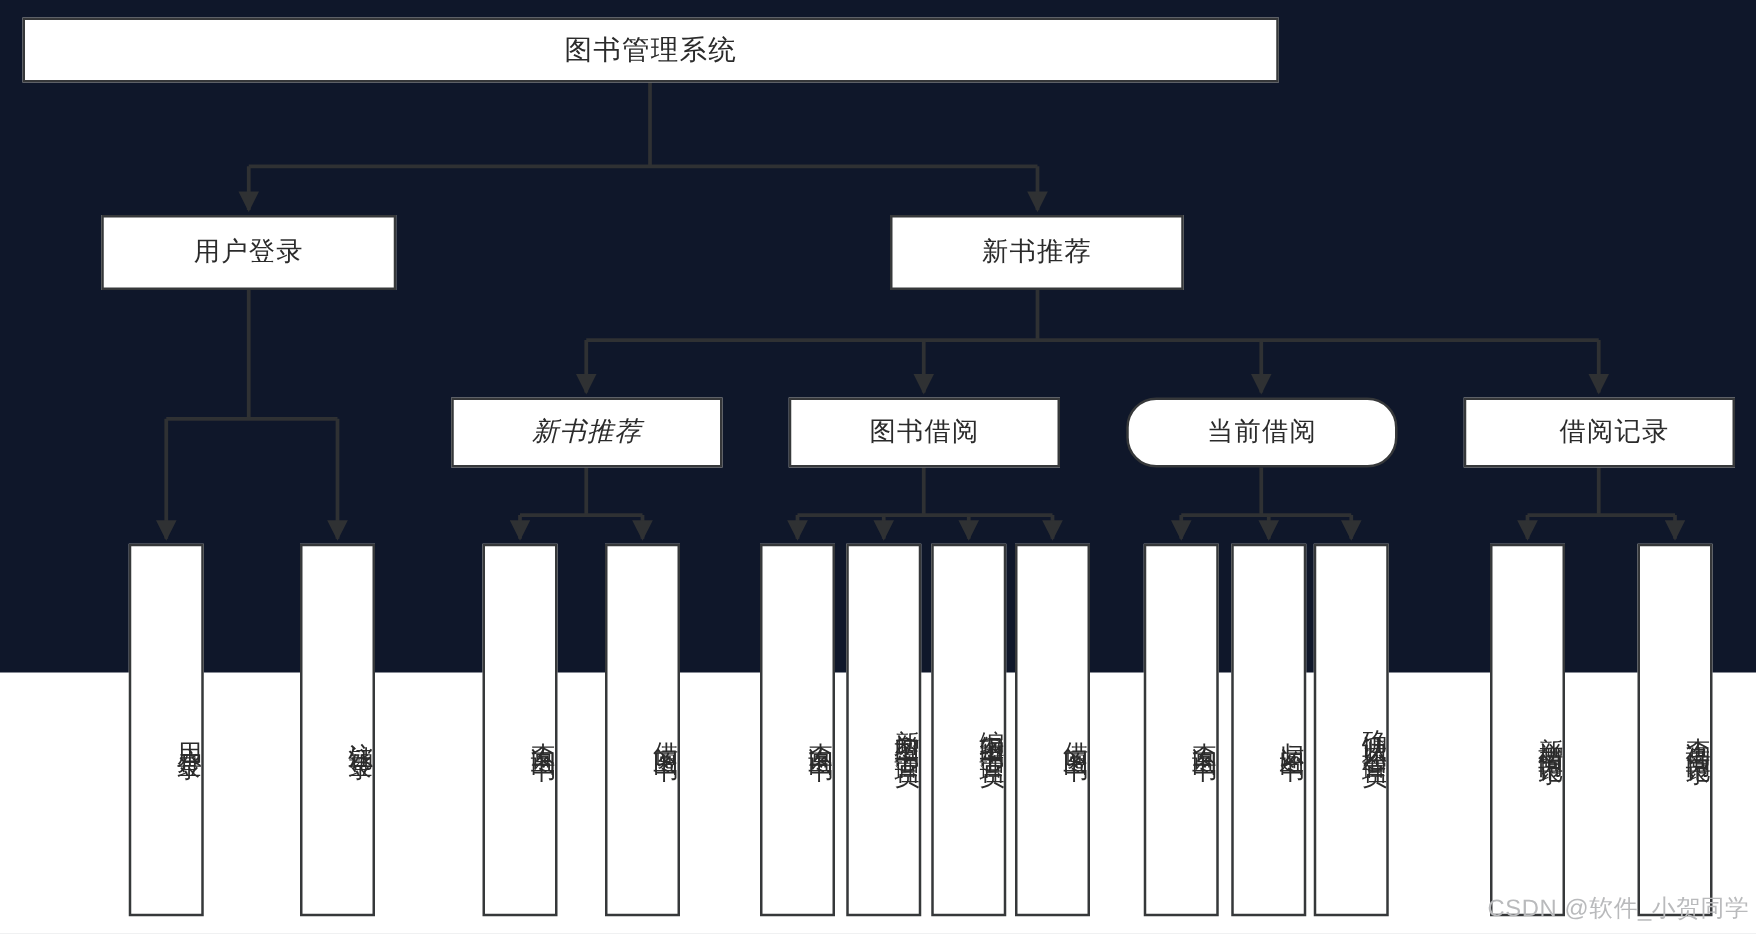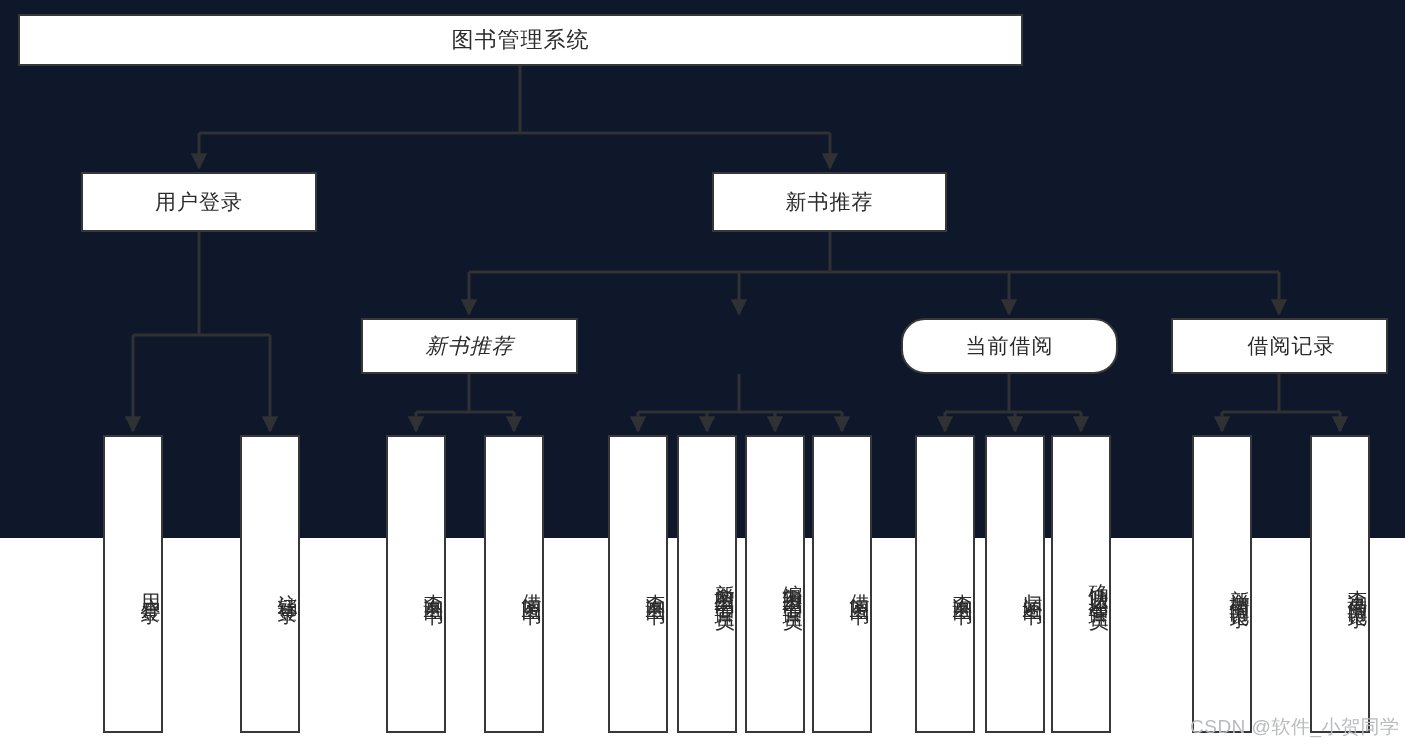--- a/index.html
+++ b/index.html
@@ -135,20 +135,21 @@
       <path d="M 1340 412 L 1340 431" marker-end="url(#arrow)"></path>
     </g>
   </svg>
 
   <div class="node-box node-h node-root" style="left:18px; top:14px; width:1005px; height:52px;">图书管理系统</div>
 
   <div class="node-box node-h" style="left:81px; top:172px; width:236px; height:60px;">用户登录</div>
   <div class="node-box node-h" style="left:712px; top:172px; width:235px; height:60px;">新书推荐</div>
 
   <div class="node-box node-h" style="left:361px; top:318px; width:217px; height:56px;font-style:italic;">新书推荐</div>
+  <div class="node-box node-h" style="left:631px; top:318px; width:217px; height:56px;">图书借阅</div>
   <div class="node-box node-h" style="left:901px; top:318px; width:217px; height:56px;border-radius:24px;">当前借阅</div>
   <div class="node-box node-h" style="left:1171px; top:318px; width:217px; height:56px;padding-left:24px;">借阅记录</div>
 
   <div class="node-box node-v" style="left:103px; top:435px; width:60px; height:298px;">用户登录</div>
   <div class="node-box node-v" style="left:240px; top:435px; width:60px; height:298px;">注销登录</div>
 
   <div class="node-box node-v" style="left:386px; top:435px; width:60px; height:298px;">查询图书</div>
   <div class="node-box node-v" style="left:484px; top:435px; width:60px; height:298px;">借阅图书</div>
 
   <div class="node-box node-v" style="left:608px; top:435px; width:60px; height:298px;">查询图书</div>

